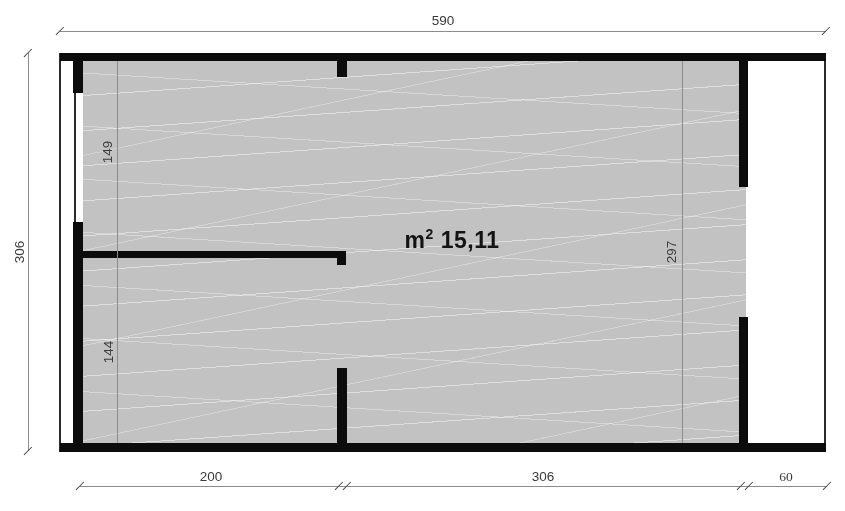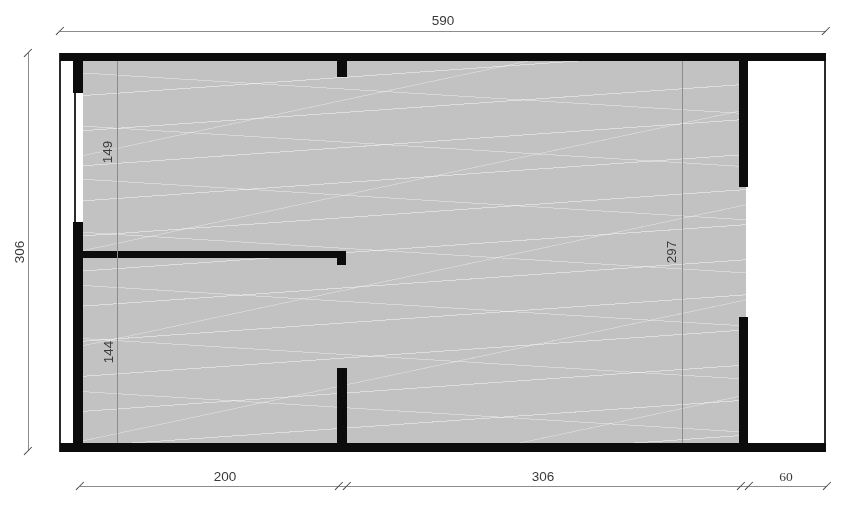--- a/index.html
+++ b/index.html
@@ -103,18 +103,22 @@
   <div class="tick" style="left:347px;top:486px;"></div>
   <div class="tick" style="left:741px;top:486px;"></div>
   <div class="tick" style="left:749px;top:486px;"></div>
   <div class="tick" style="left:827px;top:486px;"></div>
 
   <div class="dimlabel" style="left:443px;top:21px;">590</div>
   <div class="vlabel" style="left:20px;top:252px;">306</div>
   <div class="vlabel" style="left:108px;top:152px;">149</div>
   <div class="vlabel" style="left:109px;top:352px;">144</div>
   <div class="vlabel" style="left:672px;top:252px;">297</div>
-  <div class="dimlabel" style="left:225px;top:477px;text-align:center;">200</div>
+  <div class="dimlabel" style="left:211px;top:477px;text-align:center;">200</div>
   <div class="dimlabel" style="left:543px;top:477px;">306</div>
   <div class="dimlabel" style="left:786px;top:477px;font-family:Liberation Serif, serif;">60</div>
 
+  <div class="arealabel">
+    <span>m</span><sup>2</sup>
+    <span>15,11</span>
+  </div>
 
 </div>
 
 </body></html>

